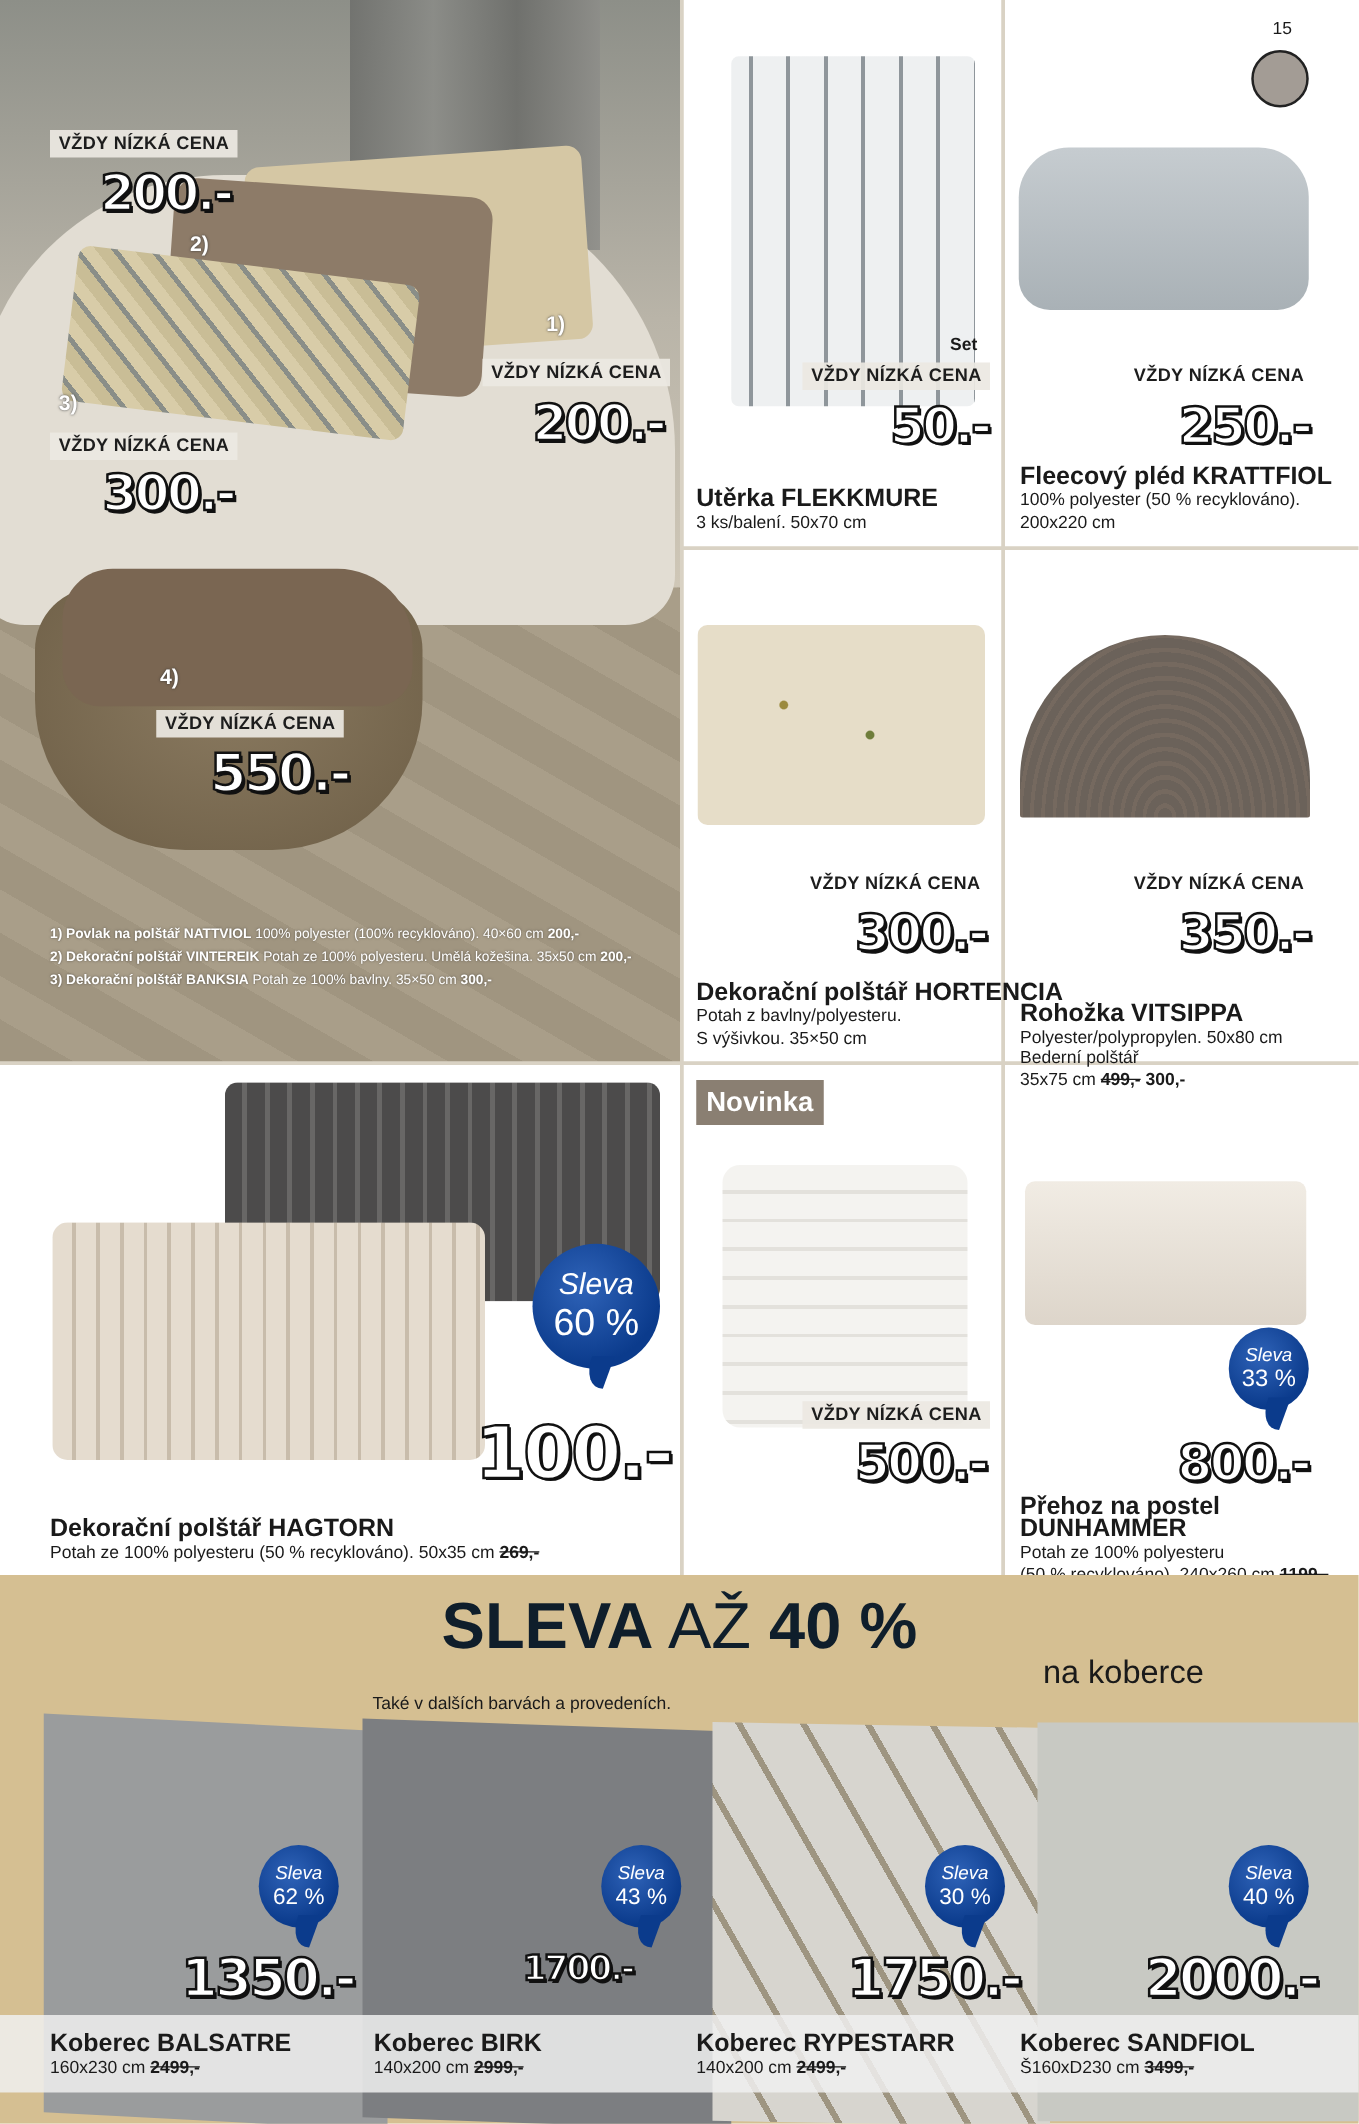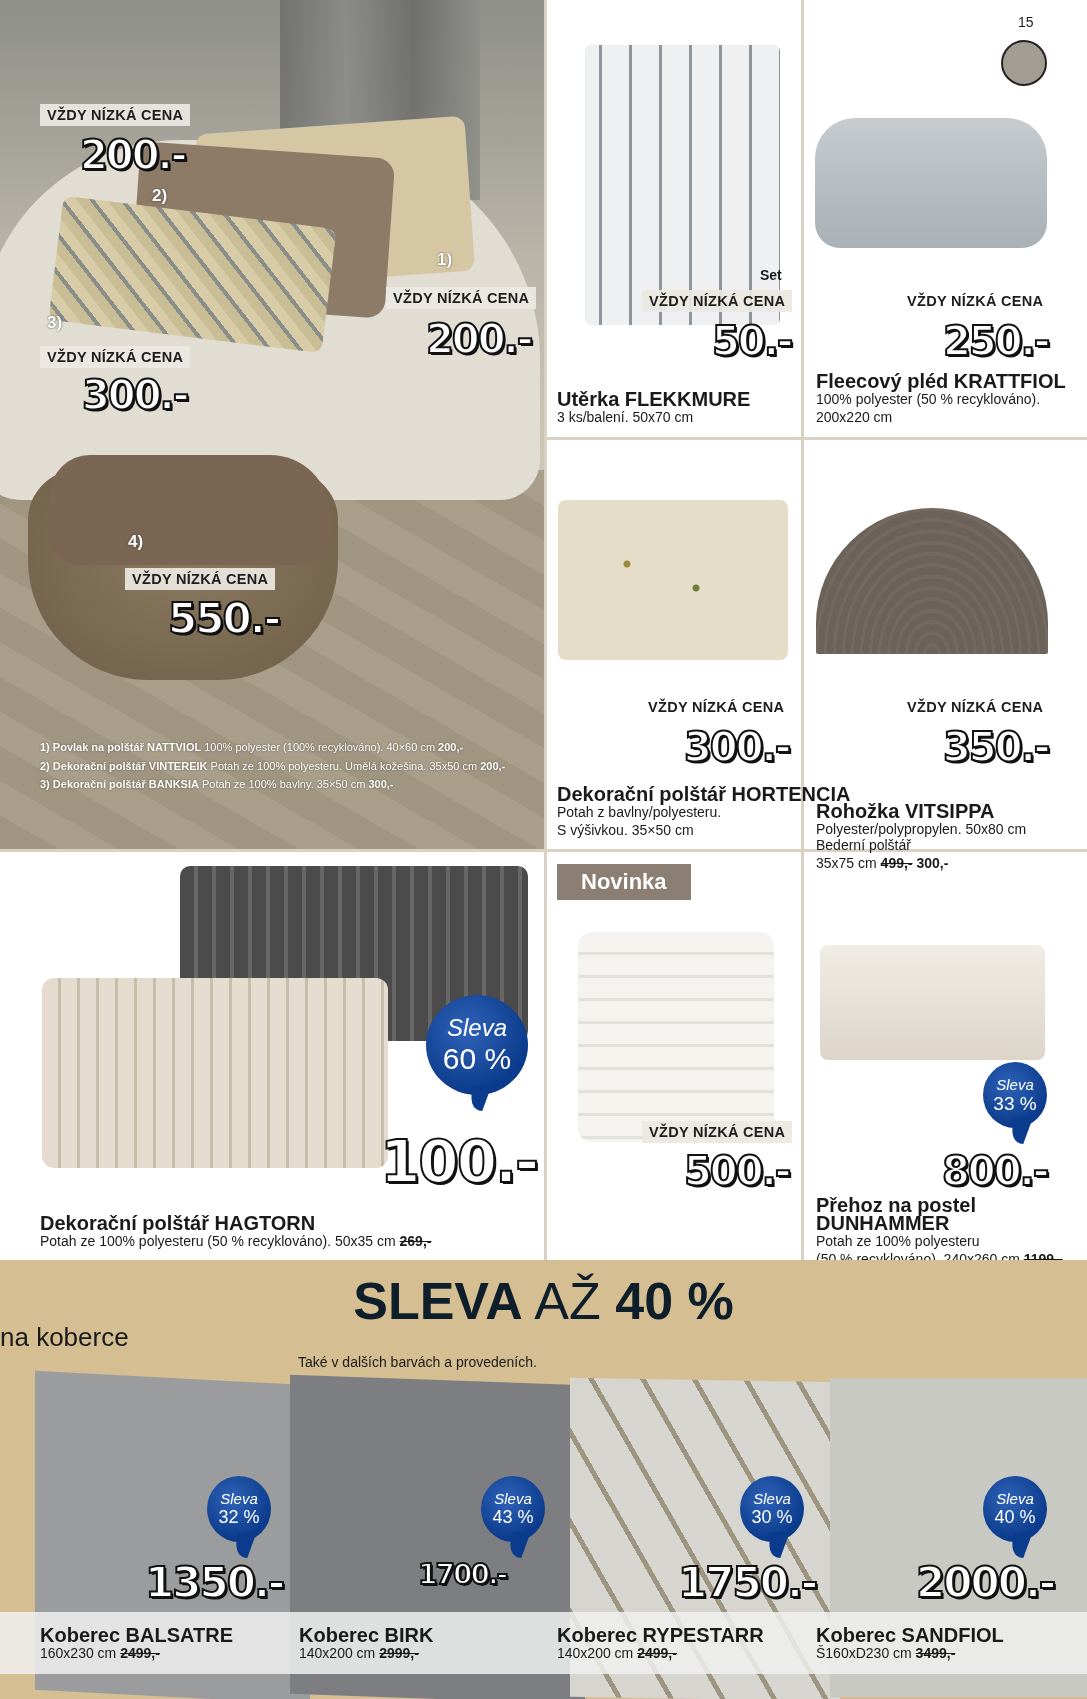--- a/index.html
+++ b/index.html
@@ -119,21 +119,21 @@
 <div class="bubble" style="left:426px;top:995px;width:102px;height:100px">
   <span class="sl" style="font-size:24px">Sleva</span>
   <span class="pc" style="font-size:30px">60 %</span>
 </div>
 <span class="price" style="left:380px;top:1128px;font-size:58px">100.-</span>
 <div class="product-text" style="left:40px;top:1214px">
   <div class="pname">Dekorační polštář HAGTORN</div>
   <div><span>Potah ze 100% polyesteru (50 % recyklováno). 50x35 cm </span><span class="strike">269,-</span></div>
 </div>
 
-<div class="abs" style="left:557px;top:864px;background:#8a7f72;color:#fff;font-weight:bold;font-size:22px;padding:5px 24px">Novinka</div>
+<div class="abs" style="left:557px;top:864px;background:#8a7f72;color:#fff;font-weight:bold;font-size:22px;padding:5px 8px">Novinka</div>
 <div class="img-box" style="left:578px;top:932px;width:196px;height:210px;background:repeating-linear-gradient(180deg,#f4f3f0 0 20px,#e3e1dc 20px 23px);border-radius:14px"></div>
 <span class="tag" style="left:642px;top:1121px">VŽDY NÍZKÁ CENA</span>
 <span class="price" style="left:684px;top:1148px;font-size:40px">500.-</span>
 <div class="product-text" style="left:557px;top:1270px">
   <div class="pname">Pléd FJELLPRYD</div>
   <div>130x170 cm</div>
 </div>
 
 <div class="product-text" style="left:816px;top:836px">
   <div>Bederní polštář</div>
@@ -148,31 +148,31 @@
 <div class="product-text" style="left:816px;top:1196px">
   <div class="pname">Přehoz na postel DUNHAMMER</div>
   <div>Potah ze 100% polyesteru</div>
   <div><span>(50 % recyklováno). 240x260 cm </span><span class="strike">1199,-</span></div>
 </div>
 
 <div class="abs band"></div>
 <div class="abs" style="left:0;top:1272px;width:1087px;text-align:center;color:#0f1e2b;font-size:52px;line-height:58px">
   <b>SLEVA</b><span> AŽ </span><b>40 %</b>
 </div>
-<div class="abs" style="left:0;top:1322px;width:963px;text-align:left;font-size:26px;color:#1a1a1a">na koberce</div>
+<div class="abs" style="left:0;top:1322px;width:963px;text-align:right;font-size:26px;color:#1a1a1a">na koberce</div>
 <div class="abs" style="left:298px;top:1354px;font-size:14px">Také v dalších barvách a provedeních.</div>
 
 <div class="rug" style="left:35px;width:275px;background:#9a9c9d;transform:skewY(3deg);top:1378px"></div>
 <div class="rug" style="left:290px;width:295px;background:#7c7e81;transform:skewY(2deg)"></div>
 <div class="rug" style="left:570px;width:270px;background:repeating-linear-gradient(60deg,#d7d5cf 0 40px,#9e9581 40px 45px);transform:skewY(1deg)"></div>
 <div class="rug" style="left:830px;width:257px;background:#c8c9c3;top:1378px"></div>
 
 <div class="bubble" style="left:207px;top:1476px;width:64px;height:66px">
     <span class="sl" style="font-size:15px">Sleva</span>
-    <span class="pc" style="font-size:18px">32 %</span>
+    <span class="pc" style="font-size:18px">62 %</span>
   </div>
 <div class="bubble" style="left:481px;top:1476px;width:64px;height:66px">
     <span class="sl" style="font-size:15px">Sleva</span>
     <span class="pc" style="font-size:18px">43 %</span>
   </div>
 <div class="bubble" style="left:740px;top:1476px;width:64px;height:66px">
     <span class="sl" style="font-size:15px">Sleva</span>
     <span class="pc" style="font-size:18px">30 %</span>
   </div>
 <div class="bubble" style="left:983px;top:1476px;width:64px;height:66px">

